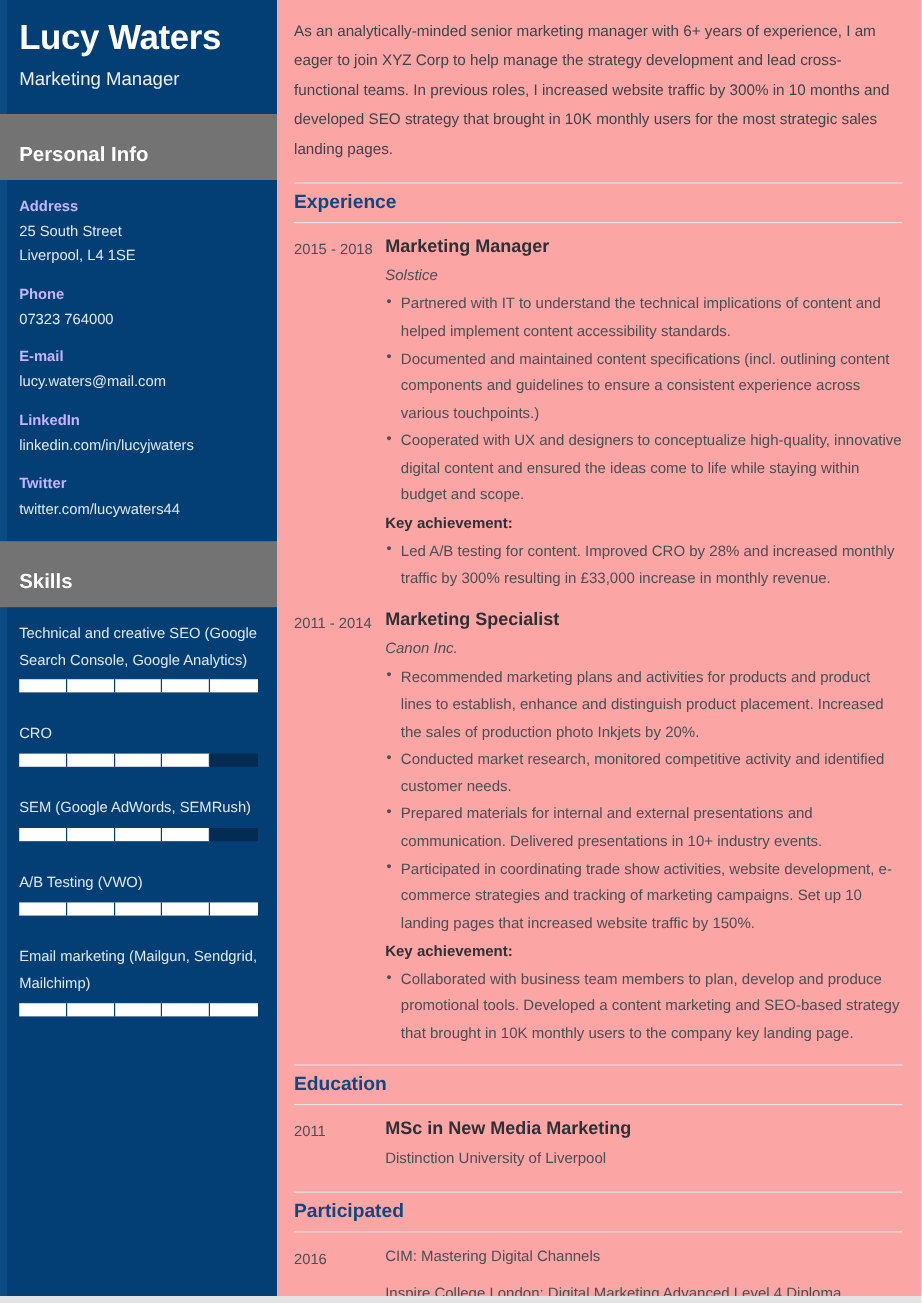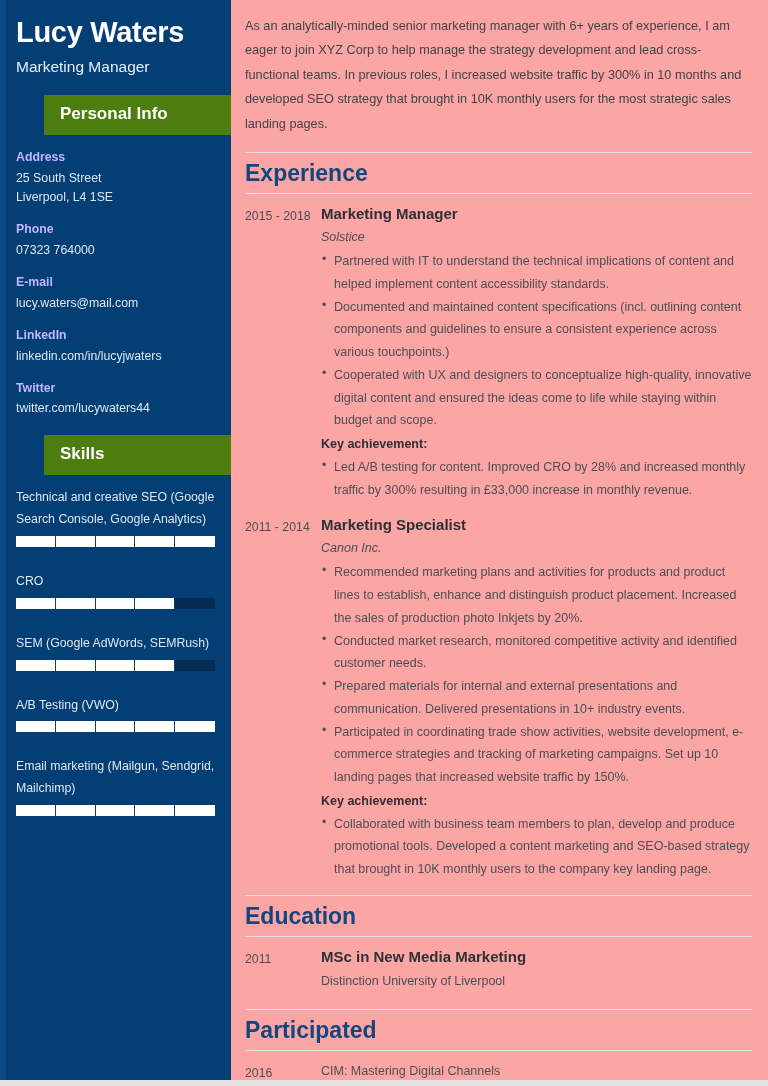--- a/index.html
+++ b/index.html
@@ -56,23 +56,22 @@
   }
   .job-title {
     color: #e9eef5;
     font-size: 15.5px;
     font-weight: normal;
     line-height: 1.2;
     margin: 0;
   }
 
   .side-section-head {
-    background: #4d7c0f;
-    padding: 10px 16px 11px 16px;
-    margin-left: 44px;
+    background: #737373;
+    padding: 25px 16px 11px 16px;
   }
   .side-section-head .txt {
     color: #ffffff;
     font-size: 17px;
     font-weight: bold;
     line-height: 1.1;
   }
 
   .side-body {
     padding: 14px 16px 0 16px;
@@ -161,21 +160,21 @@
     margin-bottom: 2px;
   }
   .section-head {
     border-top: 1px solid #e2e2e2;
     border-bottom: 1px solid #e2e2e2;
     padding: 7px 0 7px 0;
     margin-bottom: 10px;
   }
   .section-title {
     color: #12467e;
-    font-size: 23px;
+    font-size: 16px;
     font-weight: bold;
     line-height: 1.15;
   }
 
   .entry {
     display: flex;
     margin-bottom: 14px;
     justify-content: center;
   }
   .entry-dates {

